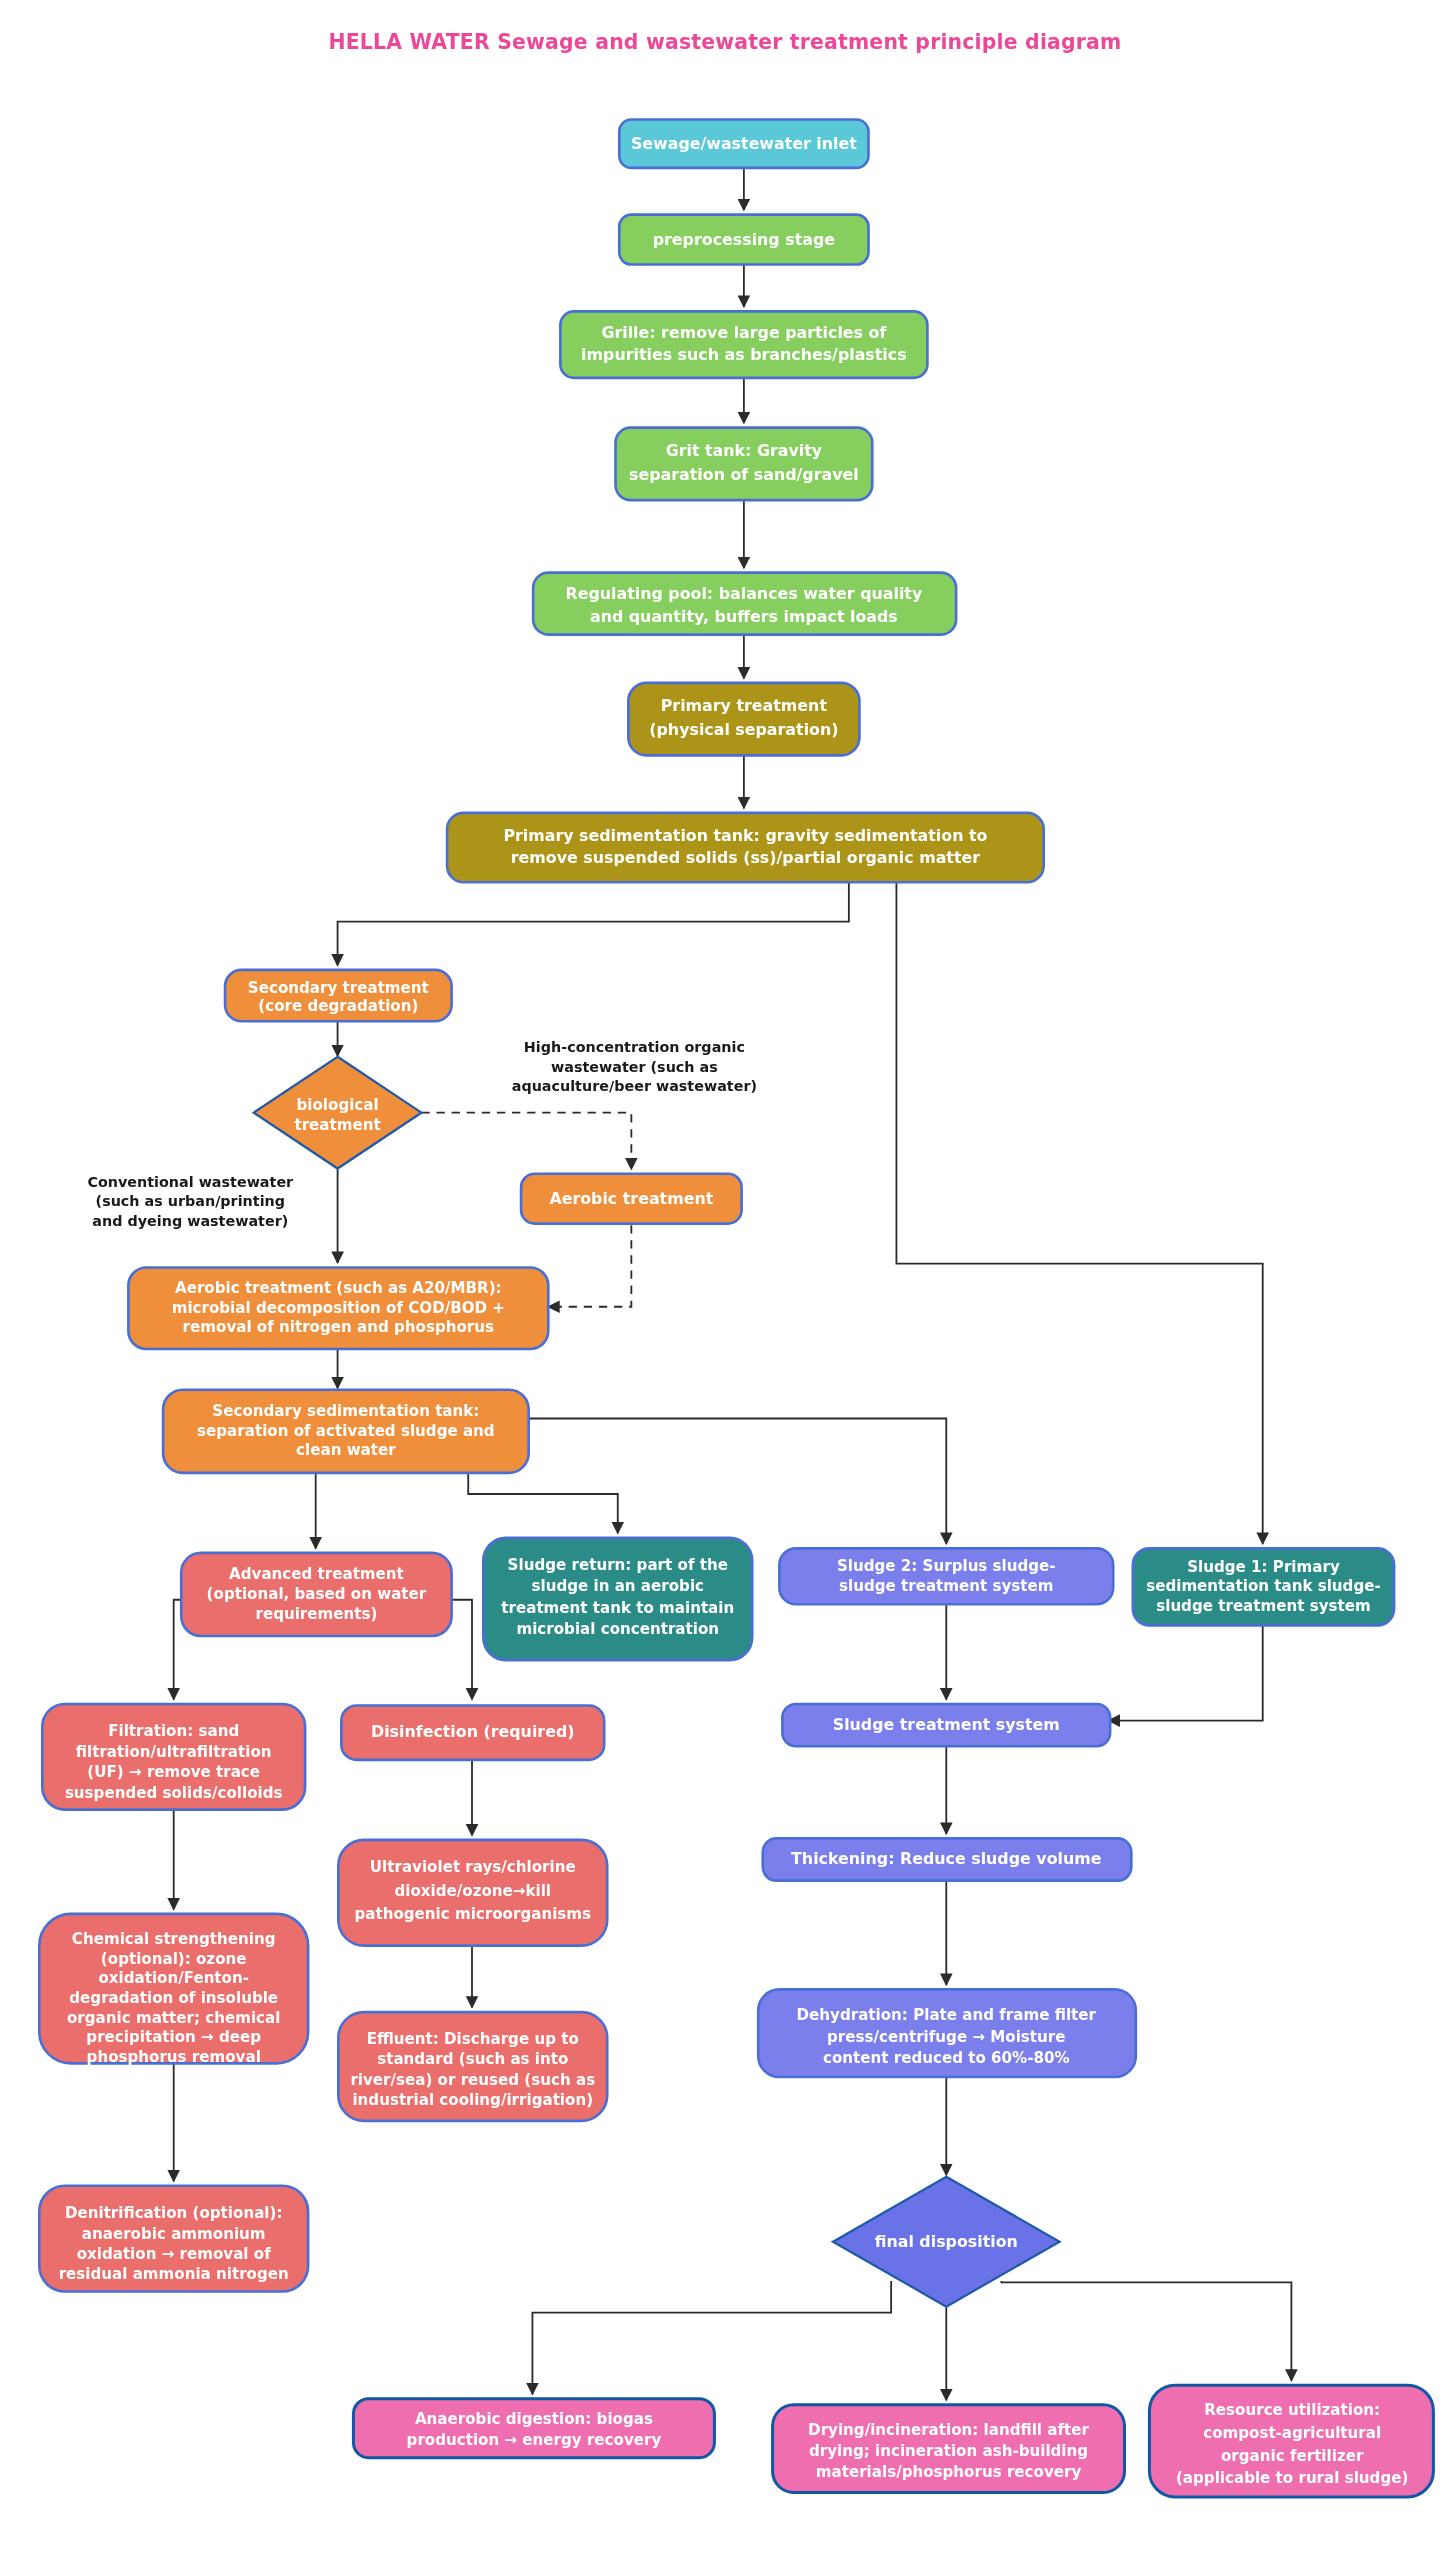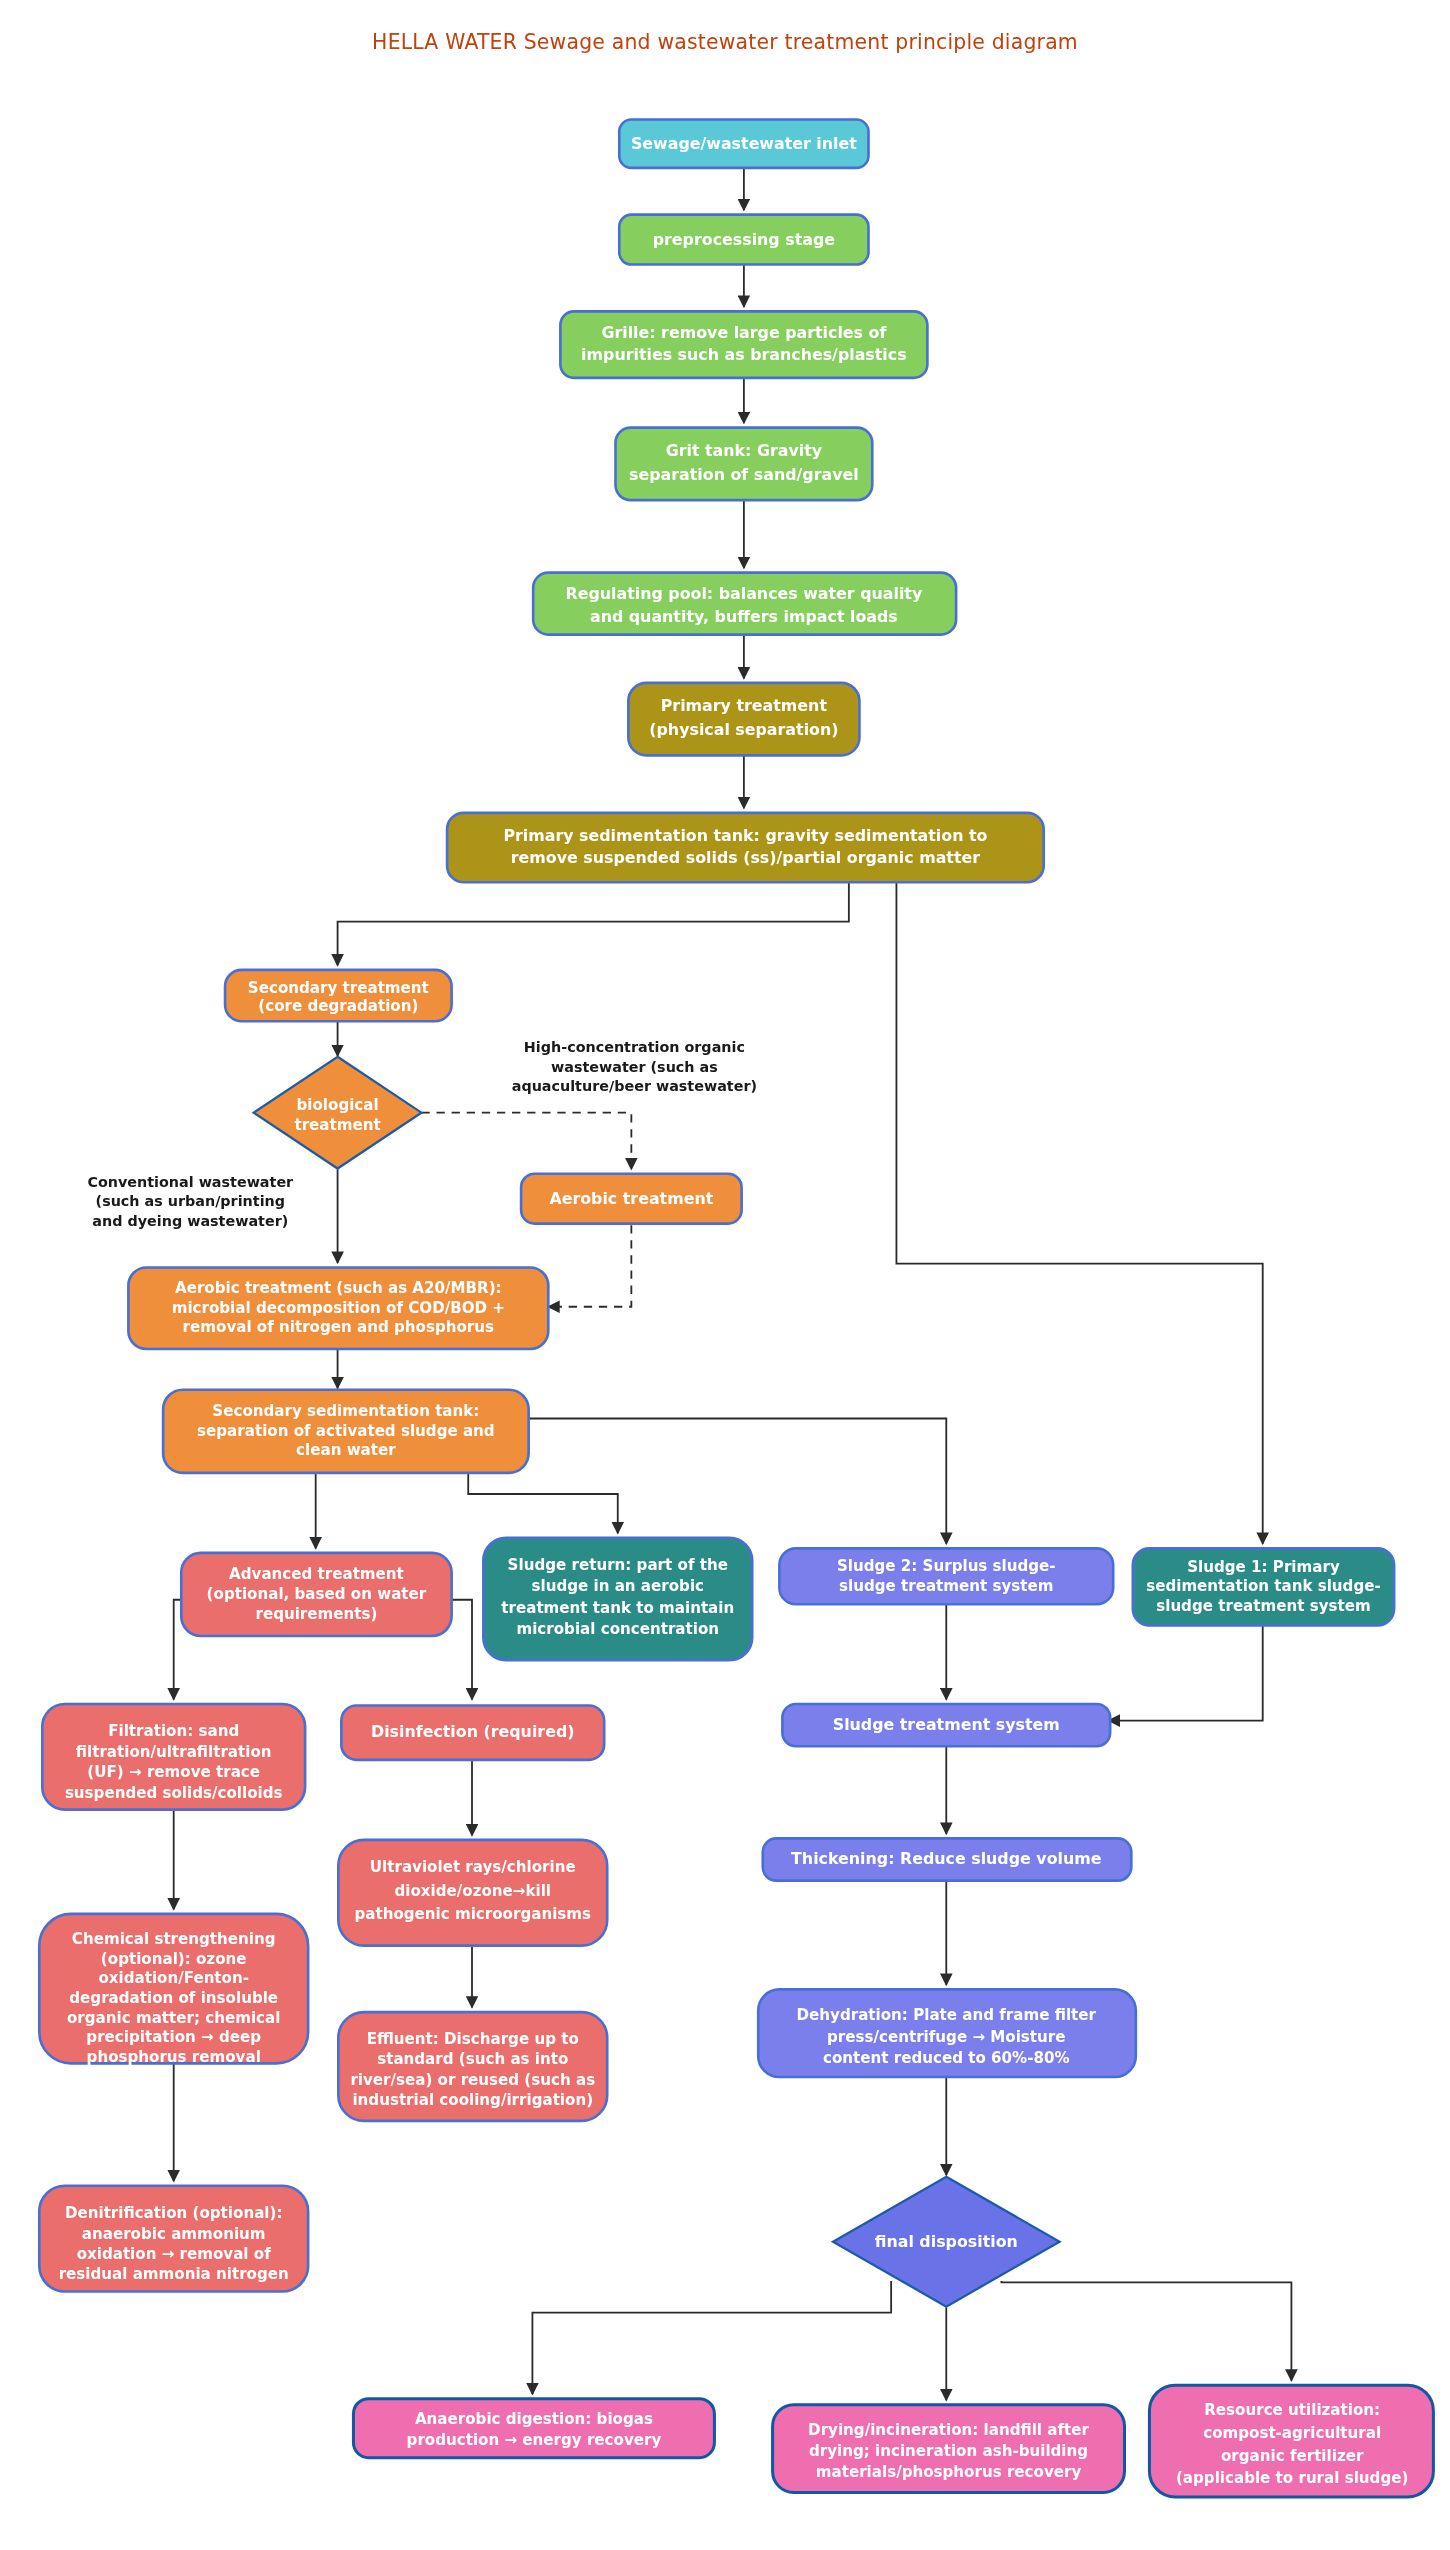--- a/index.html
+++ b/index.html
@@ -3,21 +3,21 @@
 <meta charset="utf-8">
 <style>
   html,body{margin:0;padding:0;background:#ffffff;}
   body{
     width:1450px;height:2550px;position:relative;
     font-family:"DejaVu Sans","Liberation Sans",sans-serif;
     overflow:hidden;
   }
   #diagram-title{
     position:absolute;left:0;top:30px;width:1450px;text-align:center;
-    font-size:20.4px;font-weight:normal;color:#c2410c;letter-spacing:0.2px;
+    font-size:20.4px;font-weight:bold;color:#ec4899;letter-spacing:0.2px;
   }
   svg#flow{position:absolute;left:0;top:0;width:1450px;height:2550px;}
   .node-label{
     fill:#ffffff;font-family:"DejaVu Sans","Liberation Sans",sans-serif;
     font-weight:bold;text-anchor:middle;dominant-baseline:middle;
   }
   .edge-label{
     fill:#1a1a1a;font-family:"DejaVu Sans","Liberation Sans",sans-serif;
     font-weight:bold;text-anchor:middle;
   }

